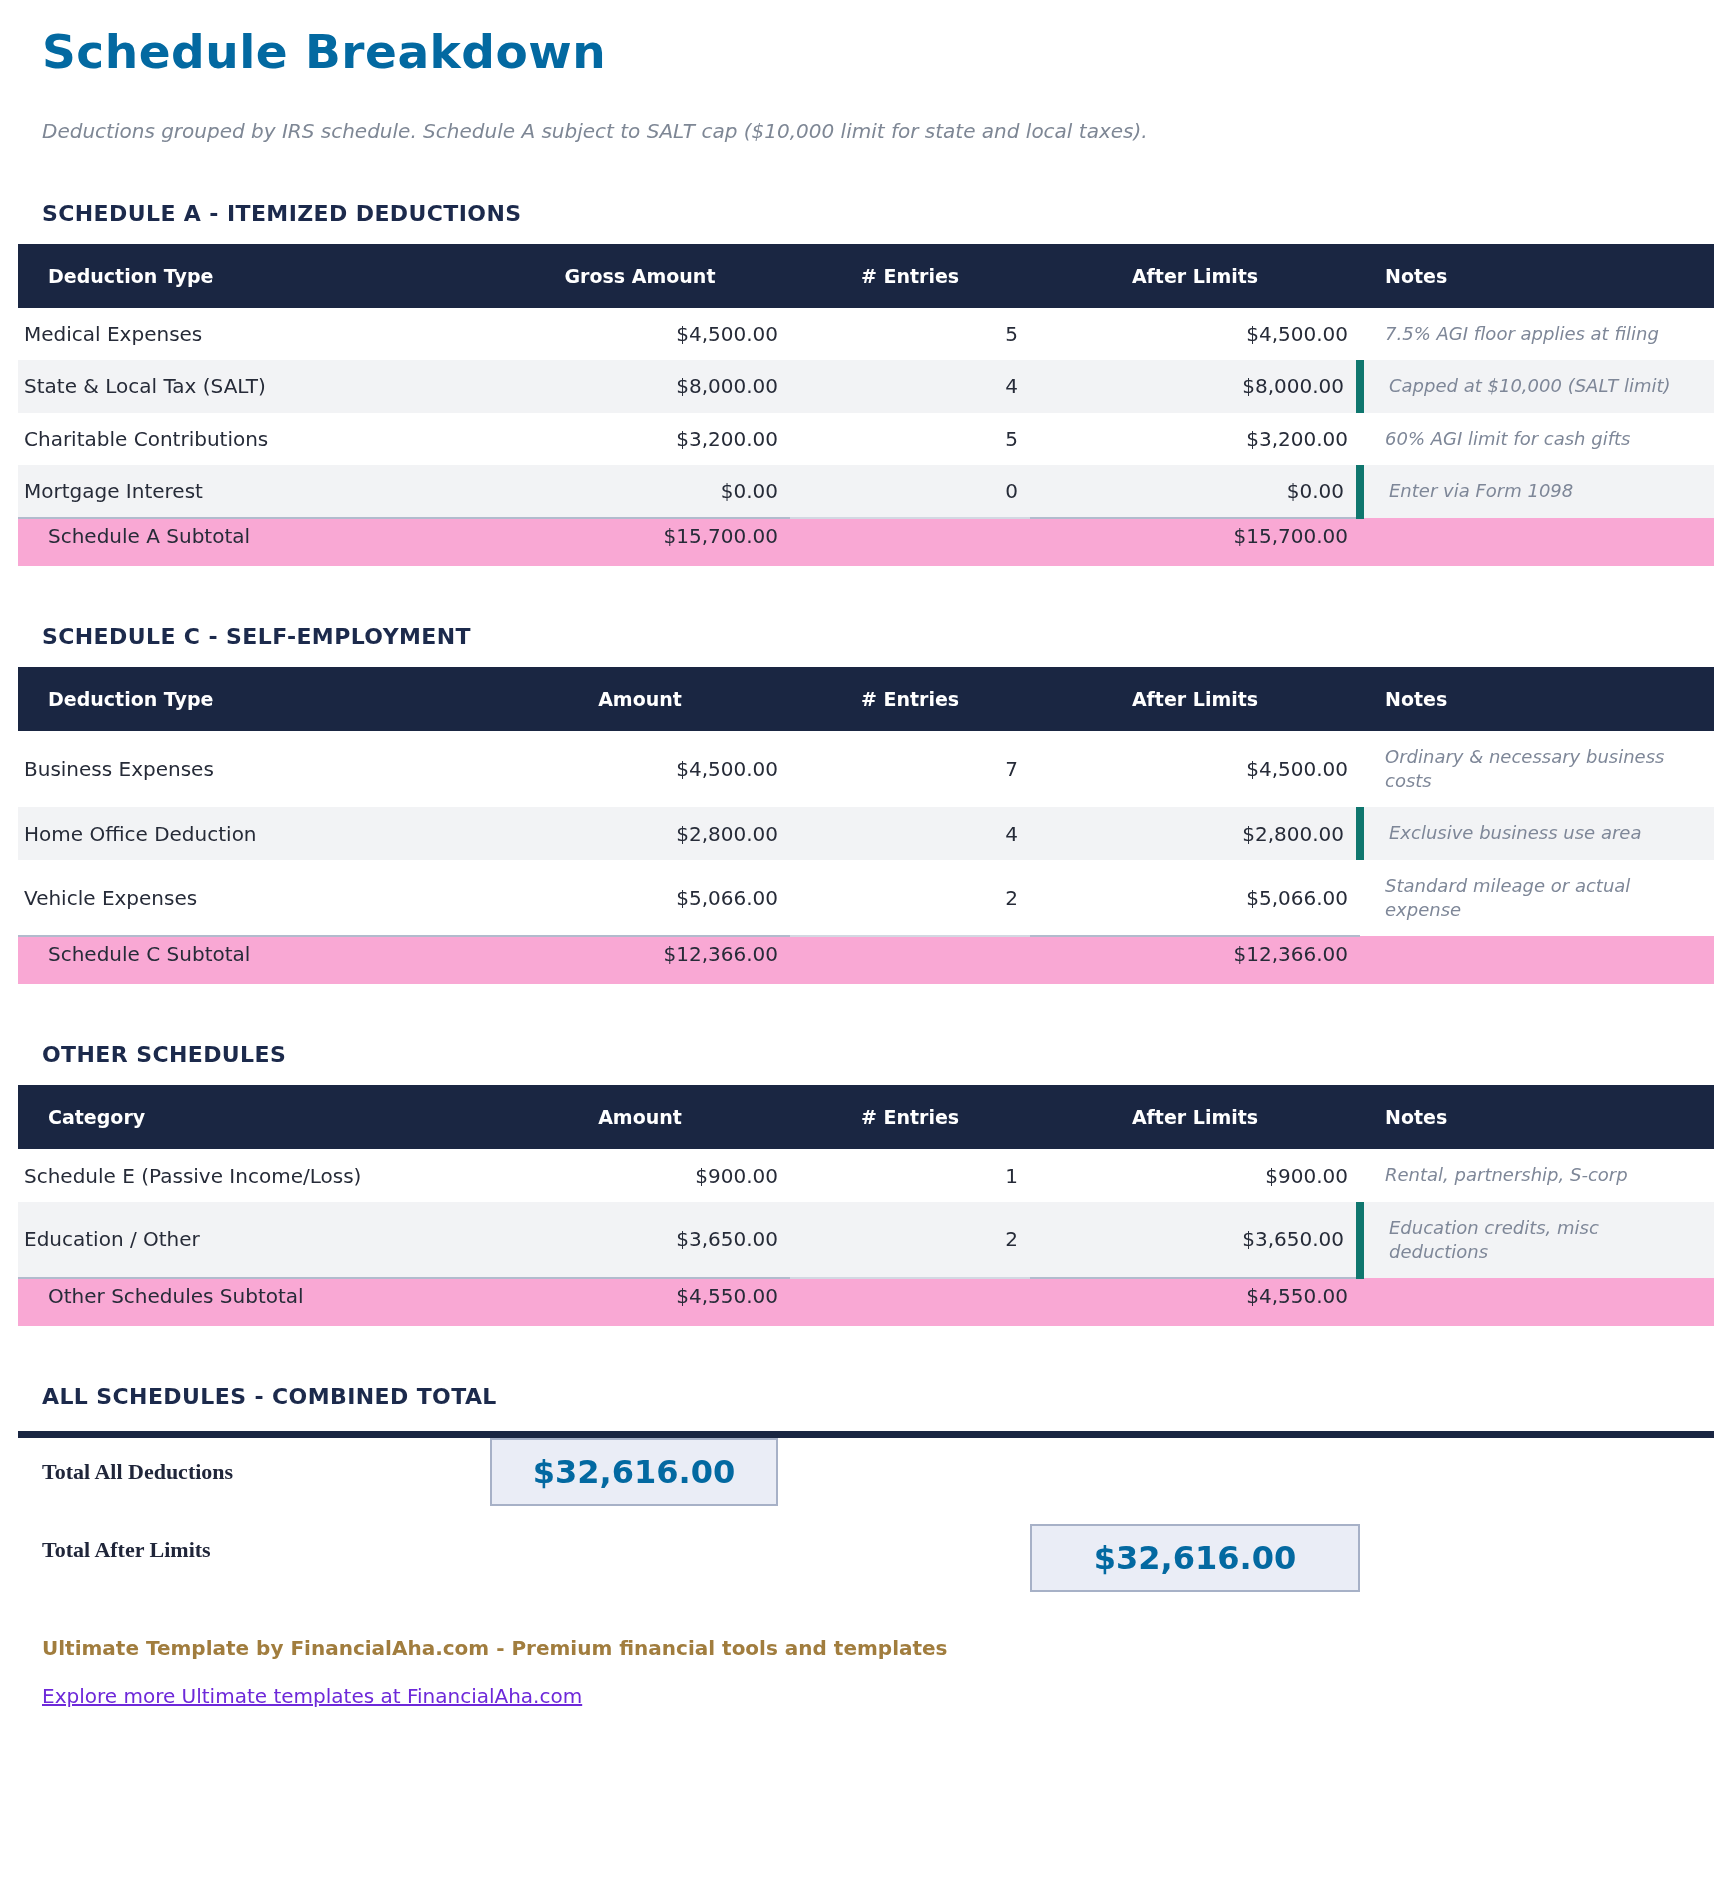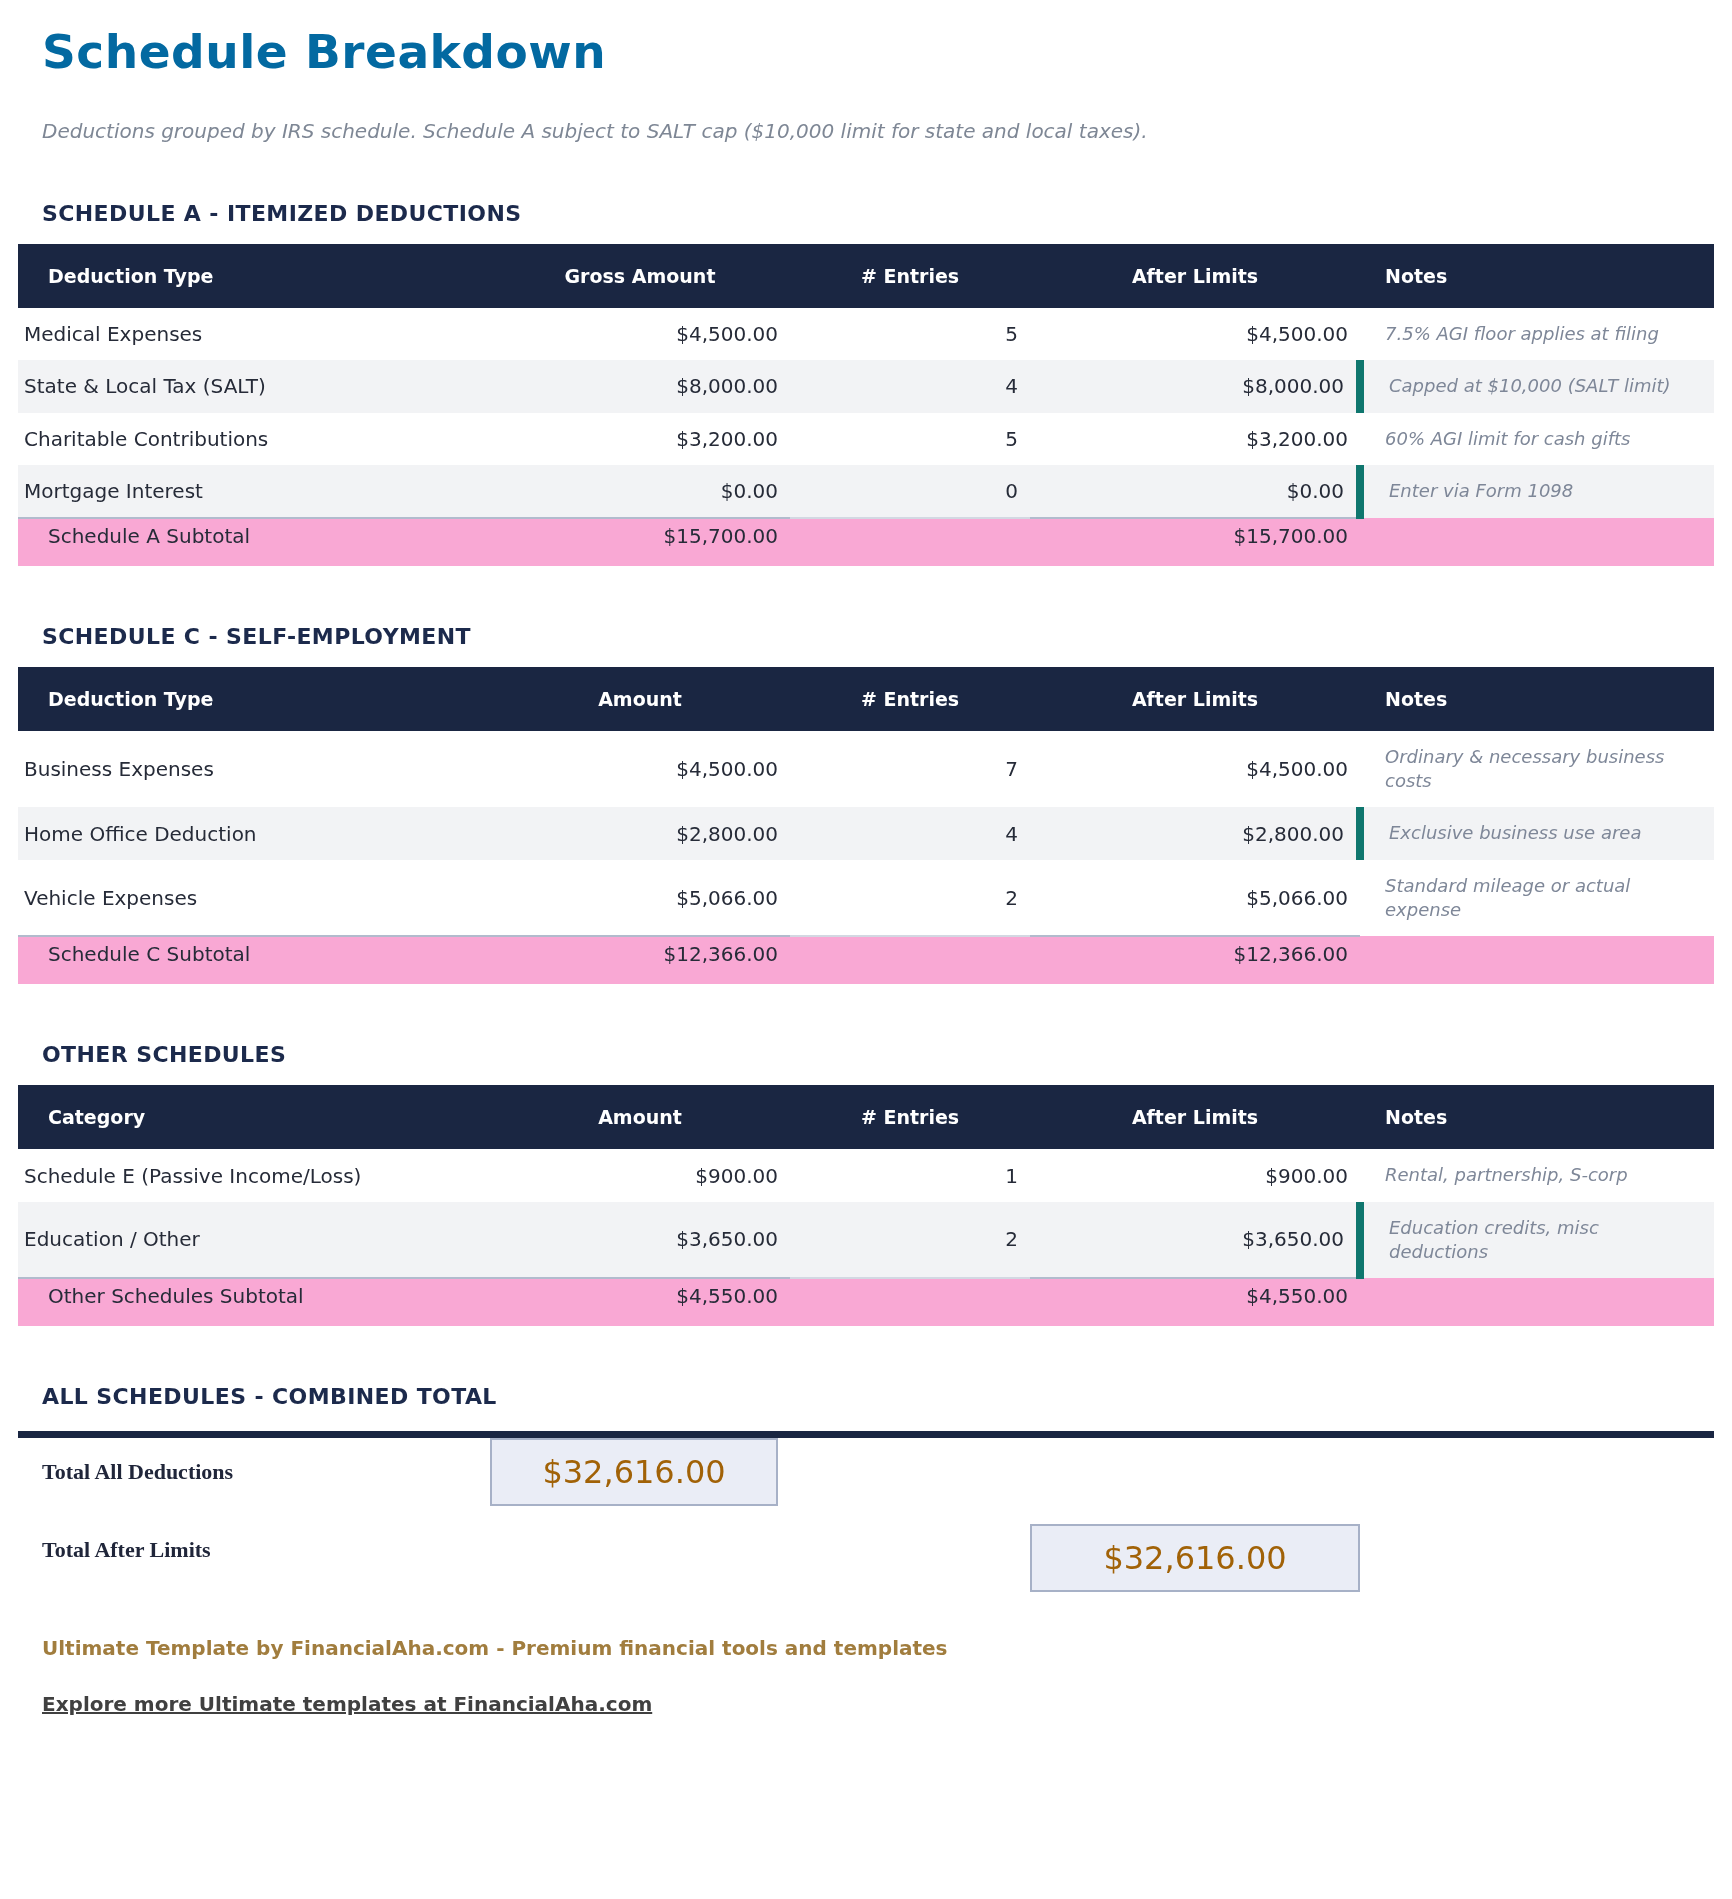--- a/index.html
+++ b/index.html
@@ -112,43 +112,42 @@
     font-weight: bold;
     color: #20263a;
     padding-left: 24px;
     font-family: Liberation Serif, serif;
   }
   .total-box {
     background: #eaedf6;
     border: 2px solid #a7b1c7;
     text-align: center;
     font-size: 32px;
-    font-weight: normal;
-    color: #a16207;
+    font-weight: bold;
+    color: #0369a1;
     padding: 13px 8px;
     box-sizing: border-box;
   }
   .total-box.box-col2 { grid-column: 2; margin-right: 12px; }
   .total-box.box-col4 { grid-column: 4; margin-top: 16px; }
   .total-row.second { margin-top: 2px; }
 
   .footer-brand {
     margin: 44px 0 0 24px;
     font-size: 20px;
     font-weight: bold;
     color: #a17d3e;
   }
   .footer-link {
     display: inline-block;
-    margin: 32px 0 0 24px;
+    margin: 24px 0 0 24px;
     font-size: 20px;
-    color: #404040;
+    color: #6d28d9;
     text-decoration: underline;
     cursor: pointer;
-    font-weight: bold;
   }
 </style>
 </head>
 <body>
 
 <div class="content">
 
   <h1 class="page-title">Schedule Breakdown</h1>
   <div class="page-subtitle">Deductions grouped by IRS schedule. Schedule A subject to SALT cap ($10,000 limit for state and local taxes).</div>
 

